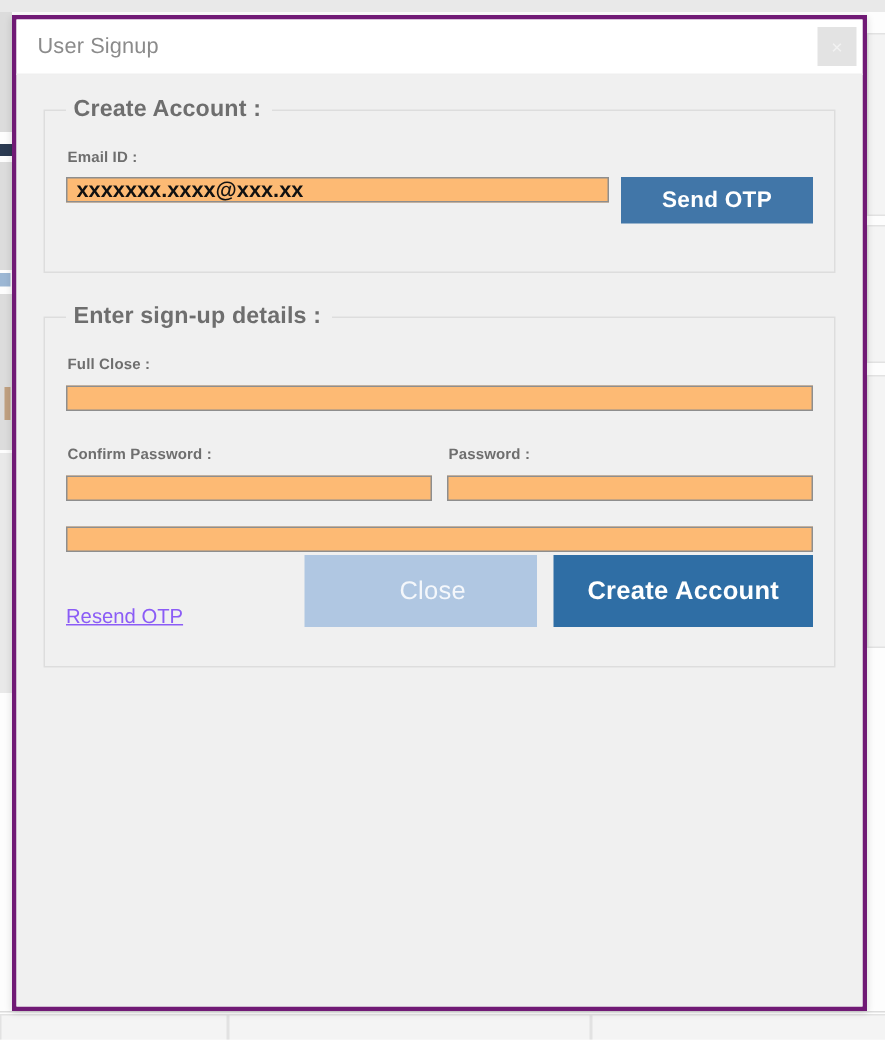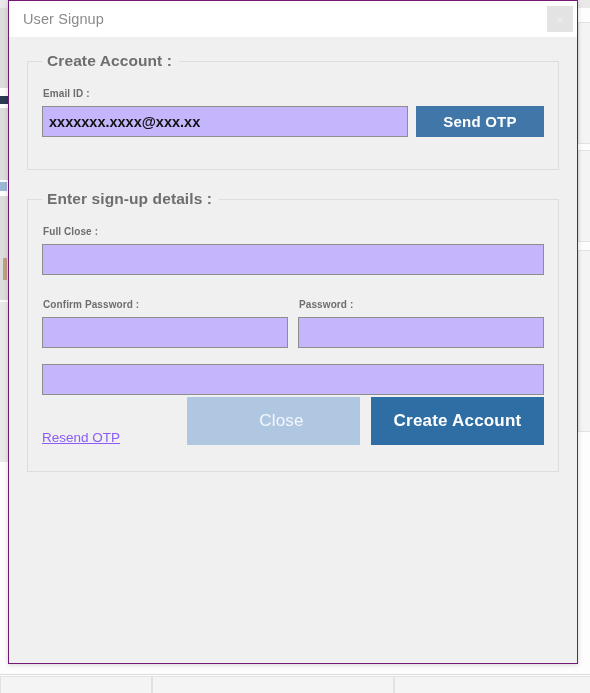--- a/index.html
+++ b/index.html
@@ -46,25 +46,25 @@
   .bg-panel {
     position: absolute;
     background: #f4f4f4;
     border: 1px solid #e2e2e2;
   }
 
   
   #modal-window {
     position: absolute;
     left: 8px;
-    top: 0;
+    top: 10px;
     width: 570px;
     height: 664px;
     background: #f0f0f0;
-    border: 1px solid #701a75;
+    border: 3px solid #701a75;
     box-shadow: 0 1px 5px rgba(0,0,0,0.16);
     z-index: 10;
     box-sizing: border-box;
     display: flex;
     flex-direction: column;
   }
 
   #title-bar {
     height: 37px;
     min-height: 37px;
@@ -129,24 +129,24 @@
     display: block;
     font-size: 10px;
     font-weight: bold;
     color: #6e6e6e;
     margin: 8px 0 7px 1px;
     letter-spacing: 0.1px;
   }
 
   .text-input {
     width: 100%;
-    height: 31px;
+    height: 17px;
     box-sizing: border-box;
     border: 1px solid #8e8e8e;
-    background: #c4b5fd;
+    background: #fdba74;
     font-family: "Liberation Sans", sans-serif;
     font-size: 14.5px;
     font-weight: bold;
     color: #111111;
     padding: 0 6px;
     outline: none;
   }
 
   .row-inline {
     display: flex;
@@ -196,21 +196,21 @@
     display: flex;
     align-items: flex-end;
     justify-content: space-between;
     margin-top: 2px;
   }
   .action-buttons {
     display: flex;
     gap: 11px;
   }
   #close-action-button {
-    width: 173px;
+    width: 155px;
     height: 48px;
     background: #b0c7e2;
     font-size: 17px;
     color: #f4f7fb;
     letter-spacing: 0.2px;
     padding-left: 16px;
   }
   #create-account-button {
     width: 173px;
     height: 48px;

